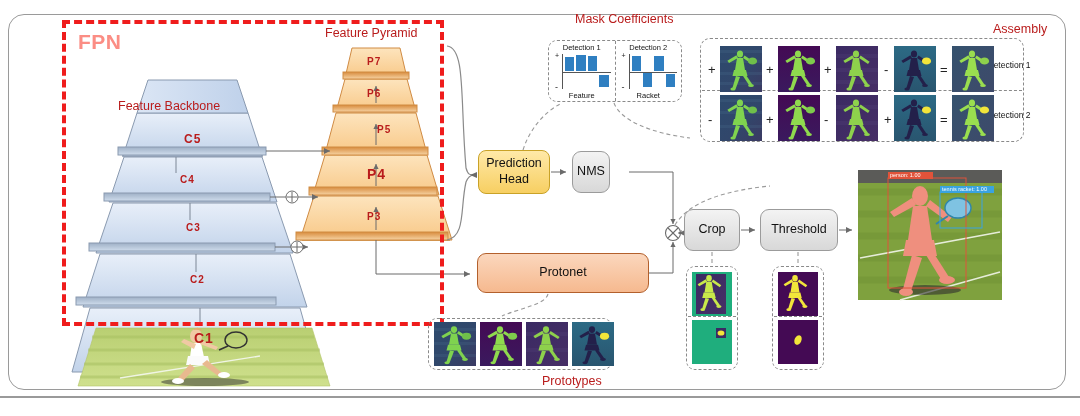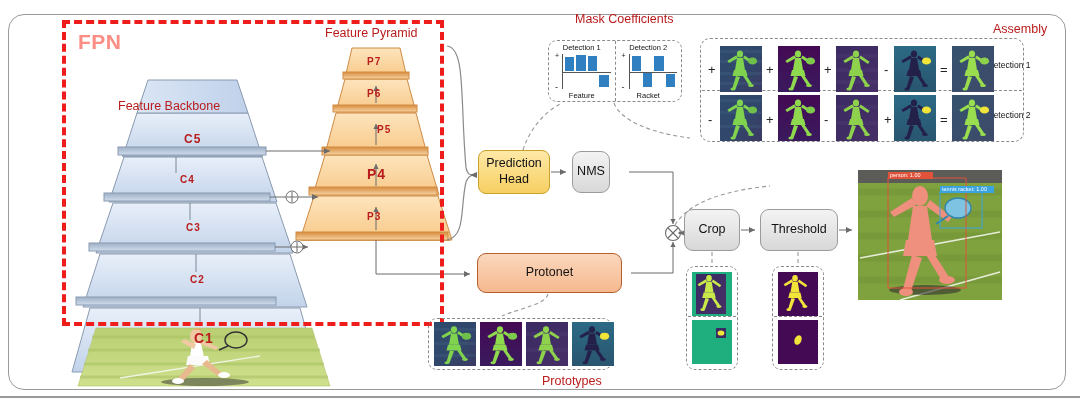--- a/index.html
+++ b/index.html
@@ -19,21 +19,21 @@
 
   .node{position:absolute;box-sizing:border-box;display:flex;align-items:center;justify-content:center;text-align:center;font-size:12.5px;line-height:1.25;}
   .node.pred{left:478px;top:150px;width:72px;height:44px;border:1.4px solid #c9a227;border-radius:8px;
     background:linear-gradient(180deg,#ffe9a8,#f7cf62);}
   .node.nms{left:572px;top:151px;width:38px;height:42px;border:1.4px solid #9b9b9b;border-radius:9px;
     background:linear-gradient(180deg,#f3f3f3,#d8d8d8);}
   .node.crop{left:684px;top:209px;width:56px;height:42px;border:1.4px solid #9b9b9b;border-radius:9px;
     background:linear-gradient(180deg,#f3f3f3,#d8d8d8);}
   .node.thresh{left:760px;top:209px;width:78px;height:42px;border:1.4px solid #9b9b9b;border-radius:9px;
     background:linear-gradient(180deg,#f3f3f3,#d8d8d8);}
-  .node.proto{left:477px;top:253px;width:145px;height:40px;border:1.6px solid #b3602c;border-radius:9px;
+  .node.proto{left:477px;top:253px;width:172px;height:40px;border:1.6px solid #b3602c;border-radius:9px;
     background:linear-gradient(180deg,#fbd7bd,#f6b98f);}
 
   
   .mc-wrap{position:absolute;left:548px;top:40px;width:134px;height:62px;border:1.2px dashed #8a8a8a;border-radius:9px;box-sizing:border-box;display:flex;}
   .mc-cell{flex:1;position:relative;}
   .mc-cell+.mc-cell{border-left:1.2px dashed #8a8a8a;}
   .mc-title{position:absolute;left:0;top:2px;width:100%;text-align:center;font-size:7.5px;}
   .mc-foot{position:absolute;left:0;bottom:1px;width:100%;text-align:center;font-size:7.5px;}
   .mc-plot{position:absolute;left:9px;top:13px;right:4px;bottom:12px;}
   .mc-axis{position:absolute;left:4px;right:0;top:50%;height:1px;background:#555;}

